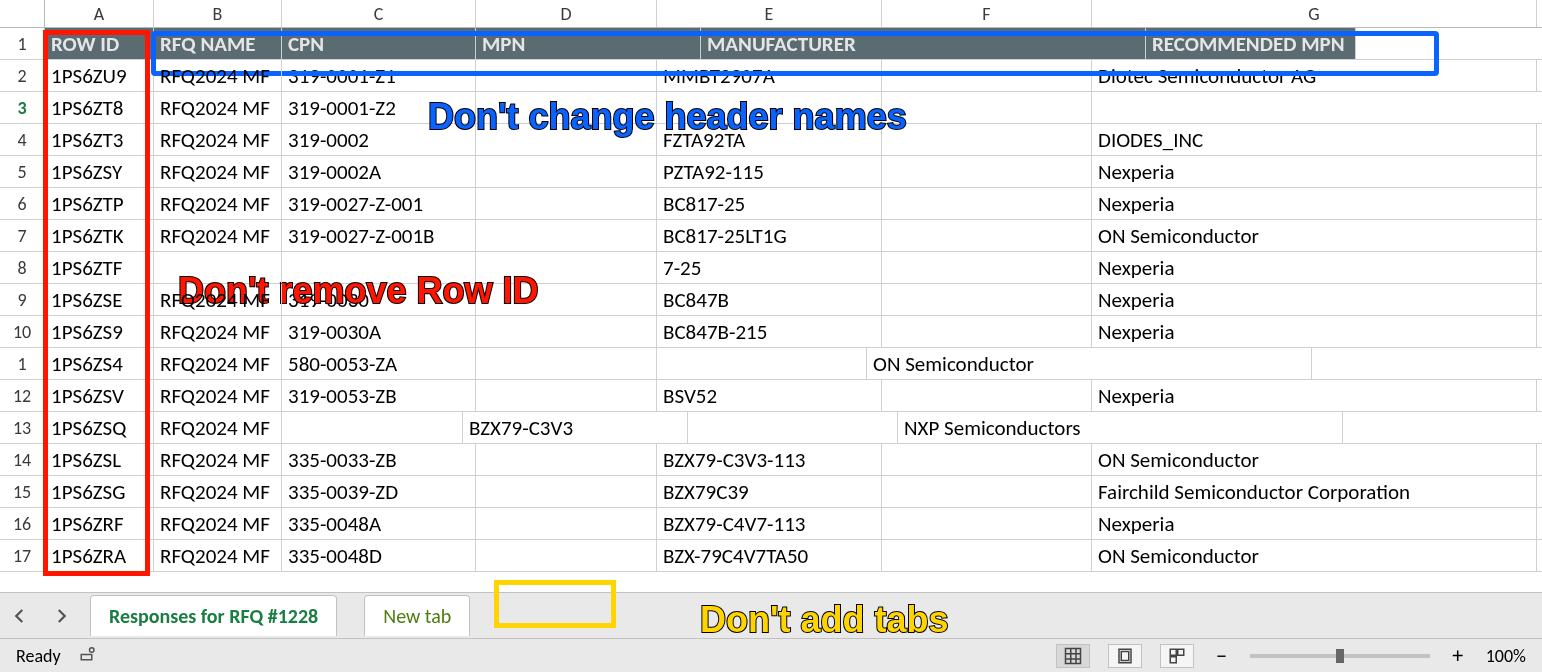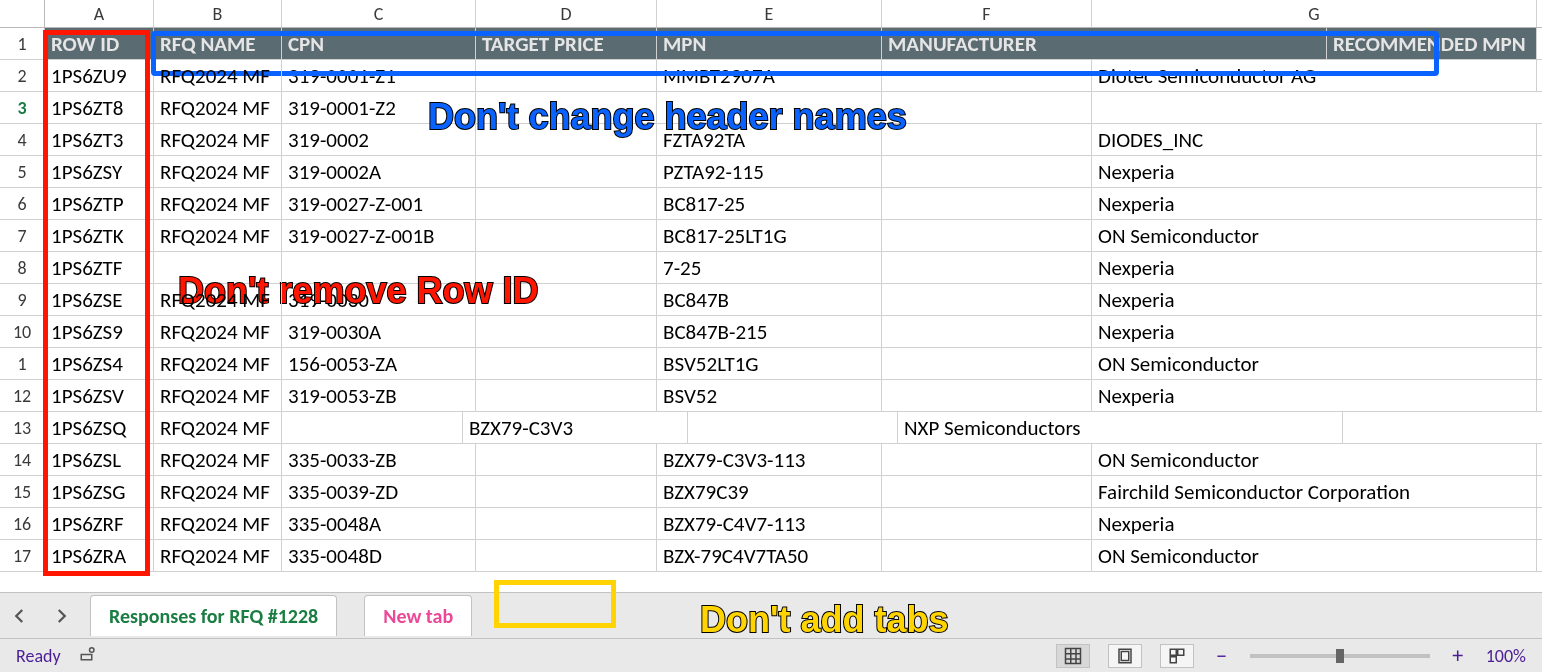--- a/index.html
+++ b/index.html
@@ -28,24 +28,24 @@
 .cC { width: 194px; }
 .cD { width: 181px; }
 .cE { width: 225px; }
 .cF { width: 210px; }
 .cG { width: 445px; }
 
 
 .tabbar { height: 46px; background: #e9e9e9; border-top: 1px solid #c2c2c2; display: flex; align-items: center; padding: 4px 8px; gap: 17px; }
 .nav-arrow { width: 24px; height: 24px; display: flex; align-items: center; justify-content: center; color: #555; cursor: pointer; }
 .tab { padding: 8px 18px; background: #fff; border: 1px solid #c2c2c2; border-bottom: none; border-radius: 4px 4px 0 0; color: #1a7d42; font-weight: bold; font-size: 20px; cursor: pointer; }
-.tab.newtab { color: #ec4899; font-weight: bold; margin-left: 10px; }
-
-
-.statusbar { height: 34px; background: #e9e9e9; border-top: 1px solid #c2c2c2; display: flex; align-items: center; padding: 0 16px; font-size: 18px; color: #4c1d95; gap: 18px; }
+.tab.newtab { color: #4d7c0f; font-weight: normal; margin-left: 10px; }
+
+
+.statusbar { height: 34px; background: #e9e9e9; border-top: 1px solid #c2c2c2; display: flex; align-items: center; padding: 0 16px; font-size: 18px; color: #000000; gap: 18px; }
 .statusbar .spacer { flex: 1; }
 .viewbtn { width: 34px; height: 24px; border: 1px solid #c2c2c2; background: #f5f5f5; display: flex; align-items: center; justify-content: center; cursor: pointer; }
 .viewbtn.active { background: #d8d8d8; }
 .zoomslider { width: 180px; height: 4px; background: #c2c2c2; position: relative; }
 .zoomslider .thumb { position: absolute; top: -5px; left: 50%; width: 8px; height: 14px; background: #666; transform: translateX(-50%); }
 .zoombtn { width: 20px; text-align: center; cursor: pointer; font-size: 22px; line-height: 20px; }
 
 
 .anno { position: absolute; pointer-events: none; font-weight: 800; }
 .box-red { border: 5px solid #ff1500; }
@@ -74,21 +74,20 @@
     <div class="ch cG">G</div>
   </div>
 
   <div class="grid">
 
     <div class="row hd">
       <div class="rh">1</div>
       <div class="cell cA">ROW ID</div>
       <div class="cell cB">RFQ NAME</div>
       <div class="cell cC">CPN</div>
-      <div class="cell cD">TARGET PRICE</div>
       <div class="cell cE">MPN</div>
       <div class="cell cG">MANUFACTURER</div>
       <div class="cell cF">RECOMMENDED MPN</div>
     </div>
     <div id="data-rows">
         <div class="row">
           <div class="rh">2</div>
           <div class="cell cA">1PS6ZU9</div>
           <div class="cell cB overflow">RFQ2024 MF</div>
           <div class="cell cC">319-0001-Z1</div>
@@ -173,23 +172,22 @@
           <div class="cell cC">319-0030A</div>
           <div class="cell cD"></div>
           <div class="cell cE">BC847B-215</div>
           <div class="cell cF"></div>
           <div class="cell cG">Nexperia</div>
         </div>
         <div class="row">
           <div class="rh">1</div>
           <div class="cell cA">1PS6ZS4</div>
           <div class="cell cB overflow">RFQ2024 MF</div>
-          <div class="cell cC">156-0053-ZA</div>
-          <div class="cell cD"></div>
-          <div class="cell cE">BSV52LT1G</div>
+          <div class="cell cC">580-0053-ZA</div>
+          <div class="cell cD"></div>
           <div class="cell cF"></div>
           <div class="cell cG">ON Semiconductor</div>
         </div>
         <div class="row">
           <div class="rh">12</div>
           <div class="cell cA">1PS6ZSV</div>
           <div class="cell cB overflow">RFQ2024 MF</div>
           <div class="cell cC">319-0053-ZB</div>
           <div class="cell cD"></div>
           <div class="cell cE">BSV52</div>

